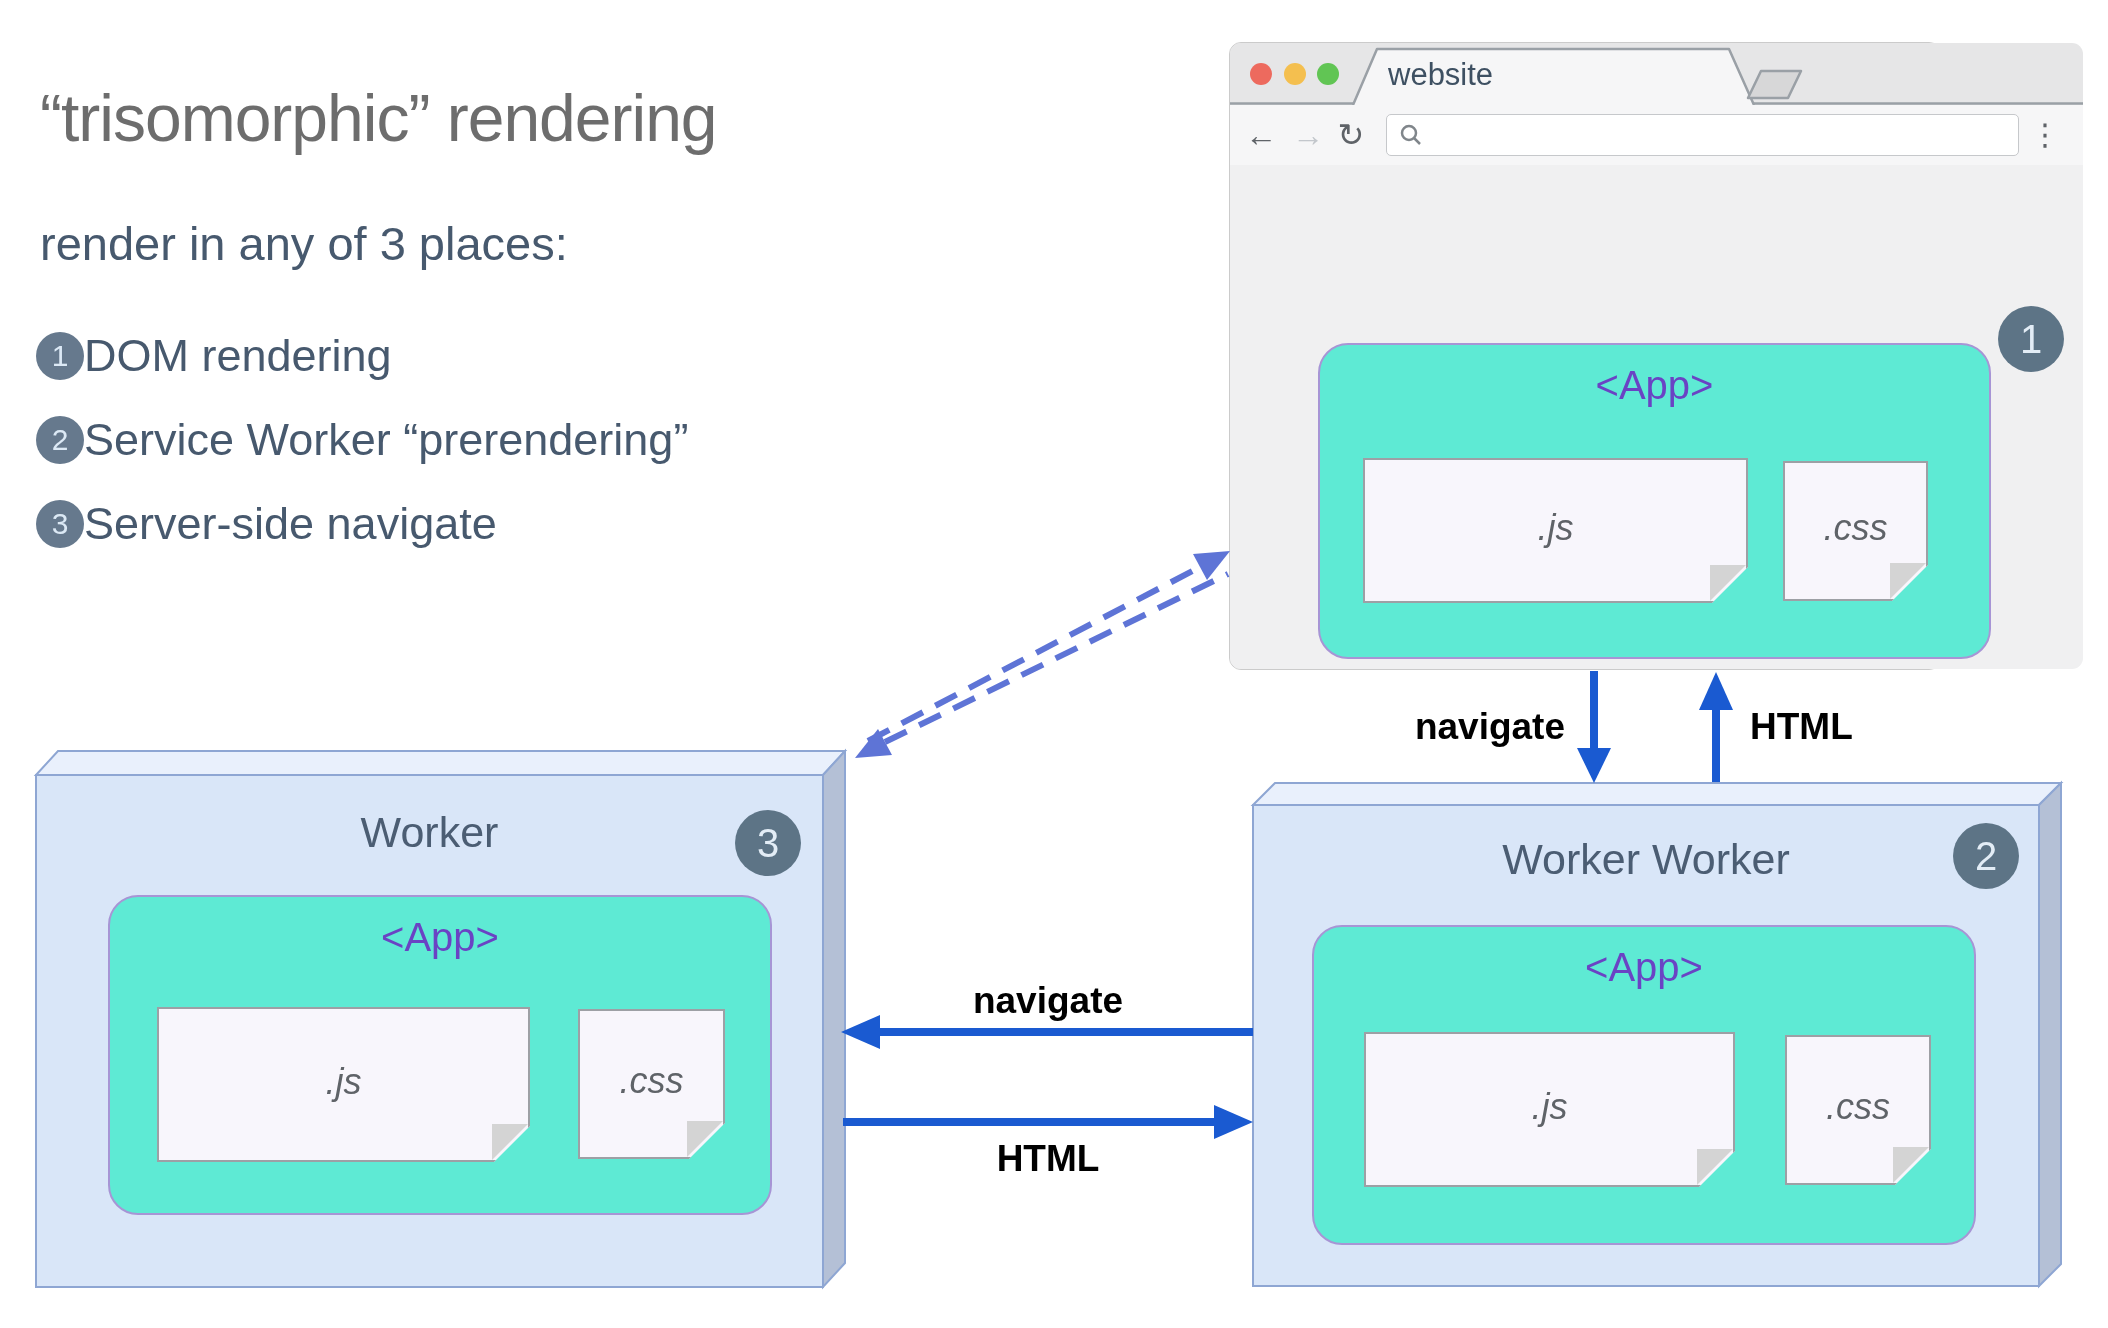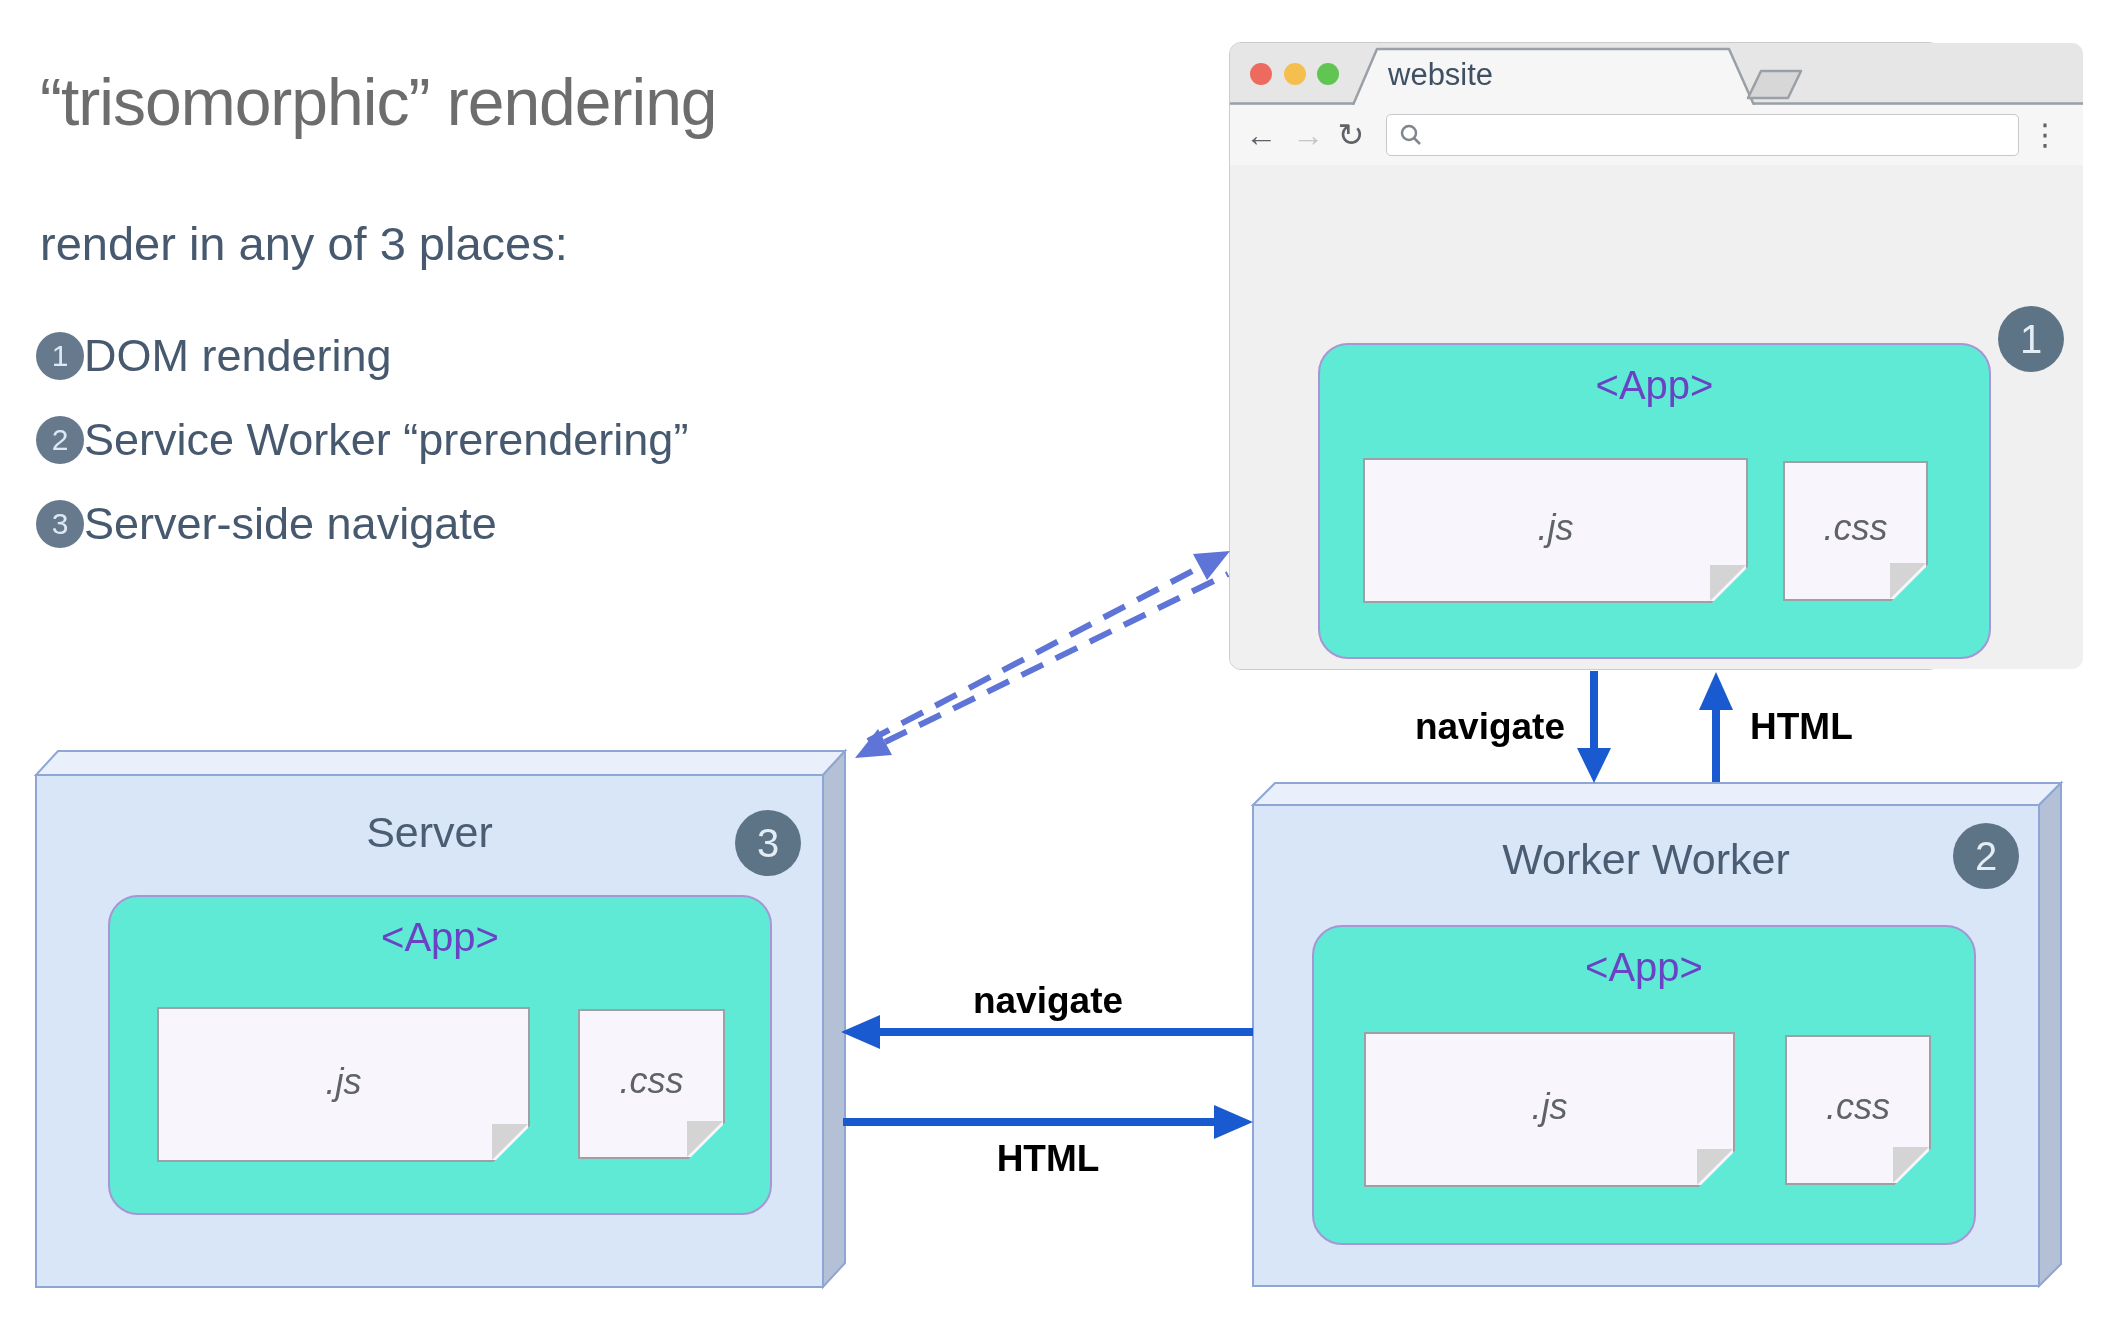--- a/index.html
+++ b/index.html
@@ -1,21 +1,21 @@
 <!DOCTYPE html>
 <html><head>
 <meta charset="utf-8">
 <style>
   html,body{margin:0;padding:0;background:#ffffff;}
   .canvas{position:relative;width:2108px;height:1328px;background:#ffffff;overflow:hidden;
           font-family:"Liberation Sans",sans-serif;}
   .abs{position:absolute;}
   svg{display:block;}
   
-  .title{left:40px;top:64px;font-size:66px;color:#6d6d6d;letter-spacing:-1px;}
+  .title{left:40px;top:80px;font-size:66px;color:#6d6d6d;letter-spacing:-1px;}
   .subtitle{left:40px;top:216px;font-size:47px;color:#47596e;}
   .list{left:36px;top:314px;}
   .list-row{display:flex;align-items:center;height:84px;}
   .num-circle{width:48px;height:48px;border-radius:50%;background:#66798d;color:#dce9f5;
               font-size:30px;display:flex;align-items:center;justify-content:center;flex:0 0 48px;}
   .list-label{font-size:45px;color:#47596e;white-space:nowrap;}
   
   .badge{width:66px;height:66px;border-radius:50%;background:#5d7486;color:#e3edf6;
          font-size:40px;display:flex;align-items:center;justify-content:center;}
   
@@ -124,21 +124,21 @@
           <div class="fold"></div>
         </div>
         <div class="doc" style="left:463px;top:116px;width:145px;height:140px;">
           <div class="doc-label">.css</div>
           <div class="fold"></div>
         </div>
       </div>
     </div>
   </div>
 
-  <div class="abs node-title" style="left:36px;top:808px;width:787px;">Server</div>
+  <div class="abs node-title" style="left:36px;top:808px;width:787px;">Worker</div>
   <div class="badge abs" style="left:735px;top:810px;">3</div>
   <div class="appbox abs" style="left:108px;top:895px;width:664px;height:320px;">
     <div class="app-title">&lt;App&gt;</div>
     <div class="doc" style="left:47px;top:110px;width:373px;height:155px;">
       <div class="doc-label">.js</div>
       <div class="fold"></div>
     </div>
     <div class="doc" style="left:468px;top:112px;width:147px;height:150px;">
       <div class="doc-label">.css</div>
       <div class="fold"></div>

